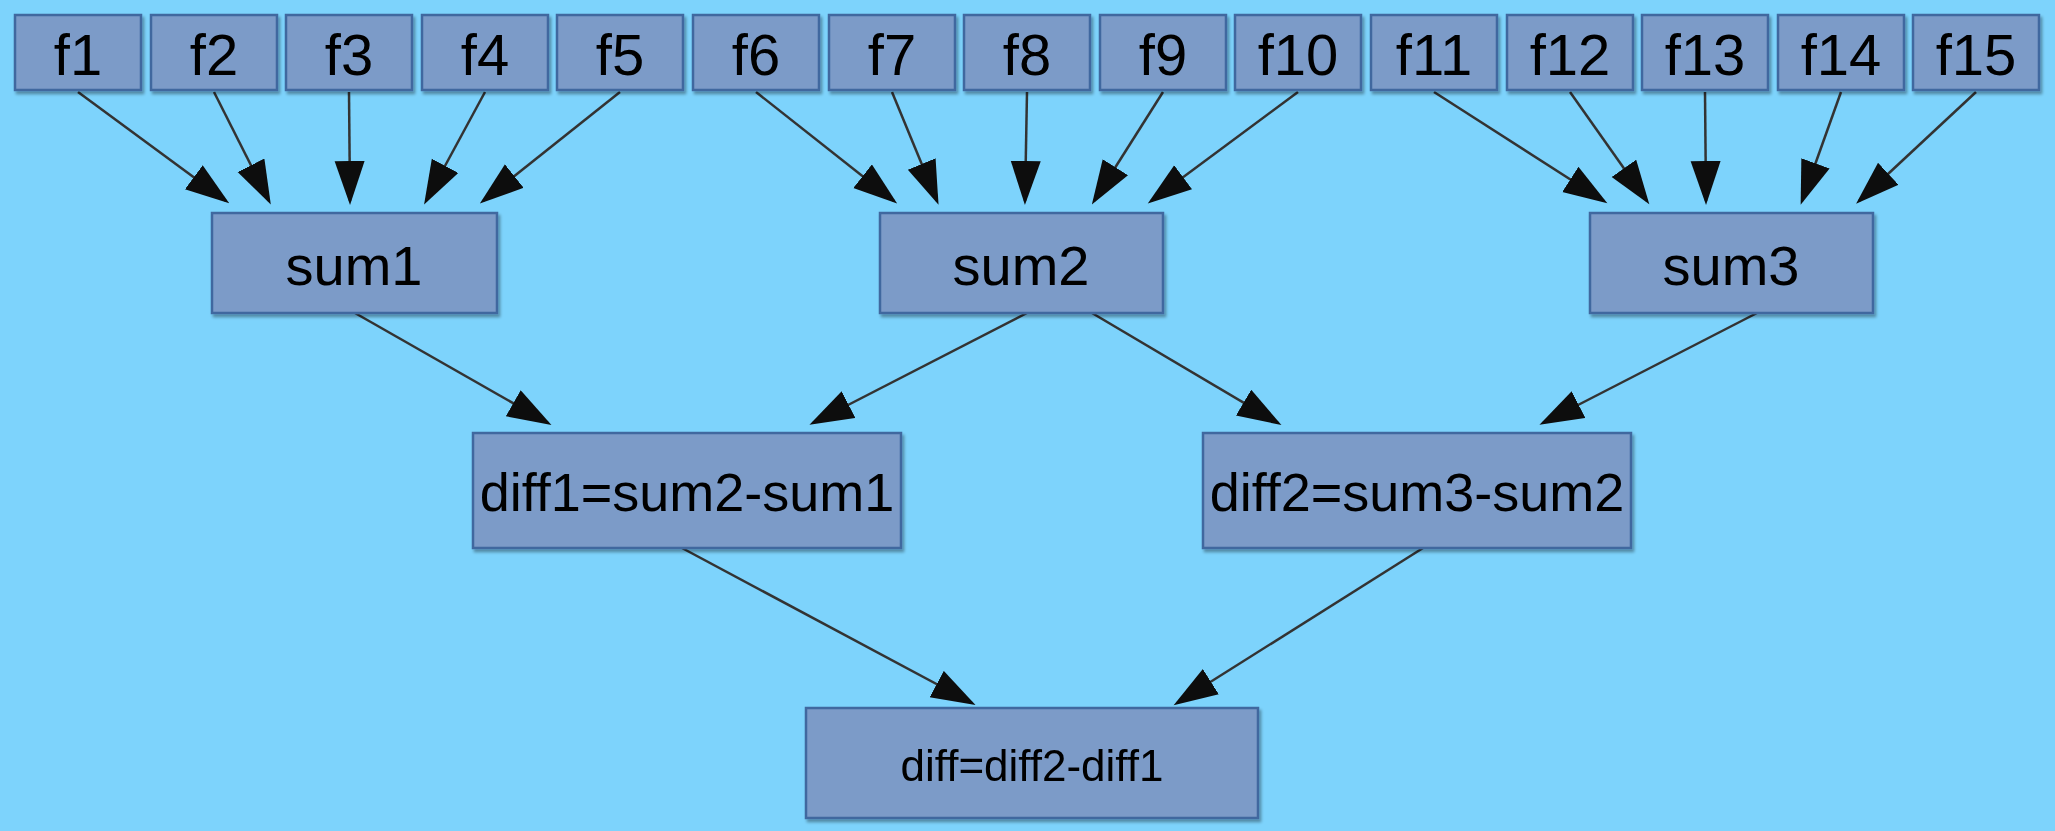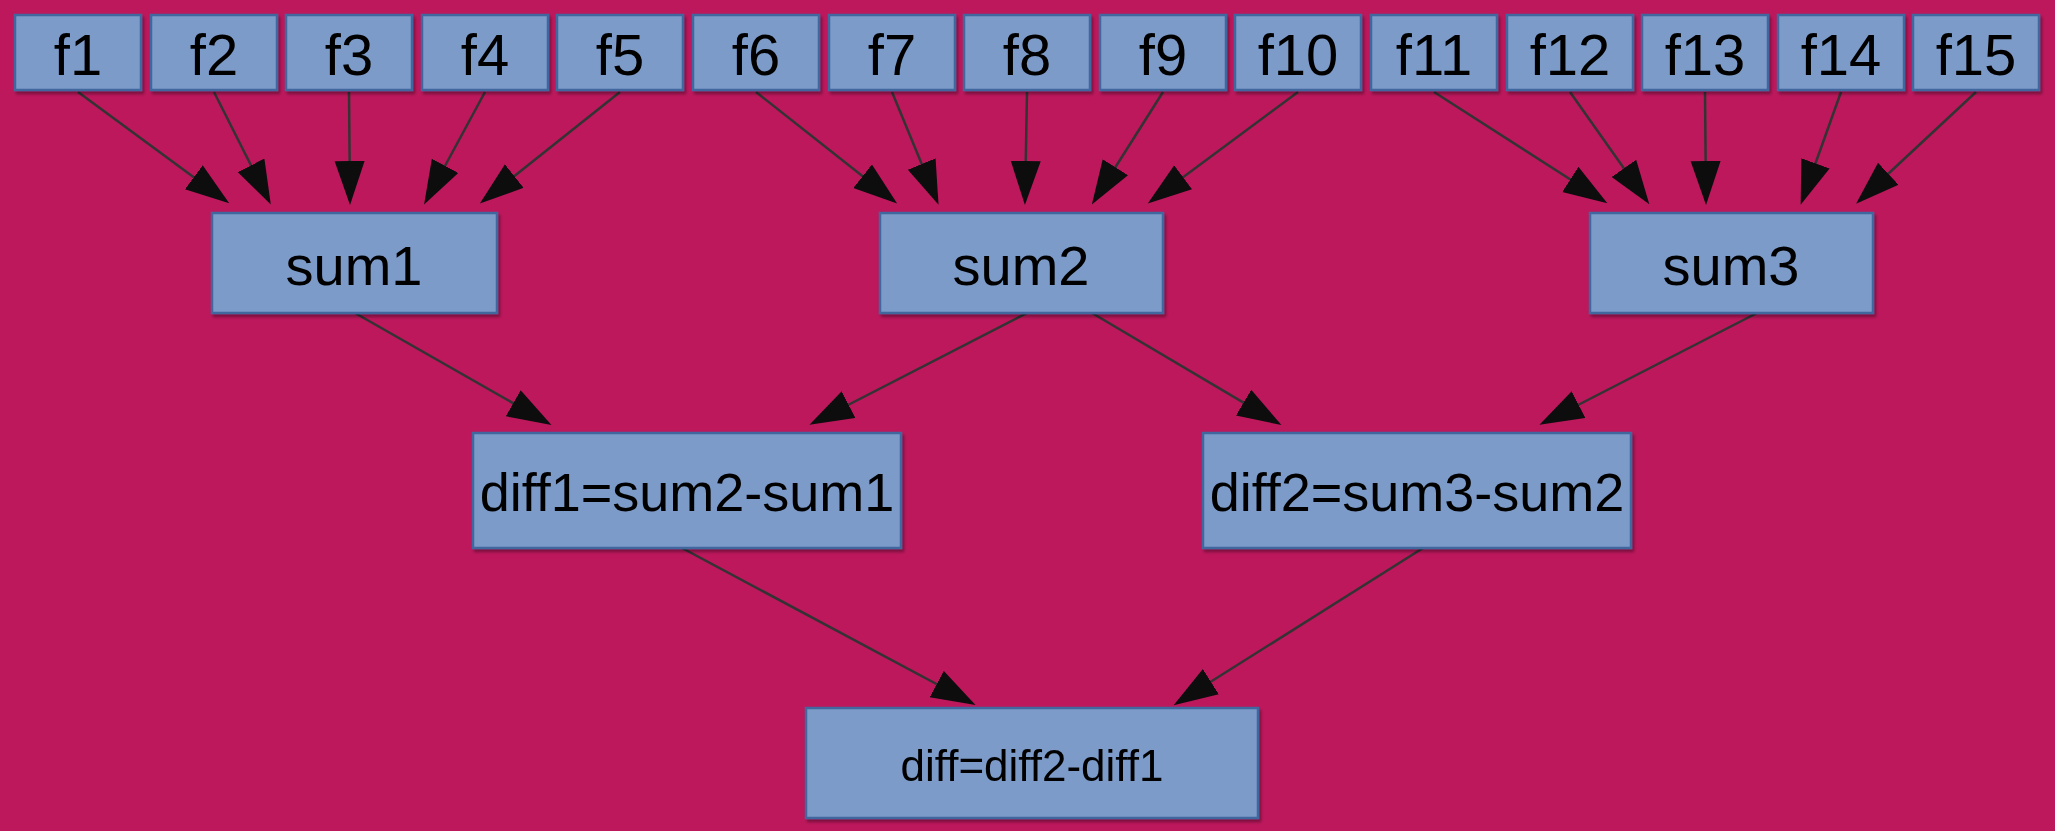--- a/index.html
+++ b/index.html
@@ -4,21 +4,21 @@
 <style>
   html, body {
     margin: 0;
     padding: 0;
     background: #ffffff;
   }
   .stage {
     position: relative;
     width: 2055px;
     height: 831px;
-    background: #be185d;
+    background: #7dd3fc;
     overflow: hidden;
   }
   svg { display: block; }
   .node-rect {
     fill: #7b9bc8;
     stroke: #40679f;
     stroke-width: 2.5;
   }
   .node-label {
     fill: #000000;

